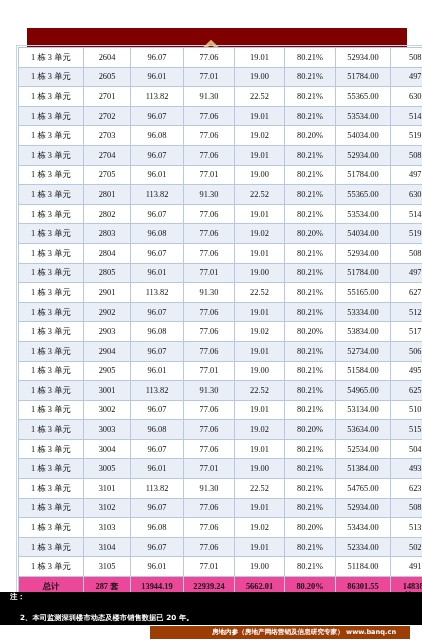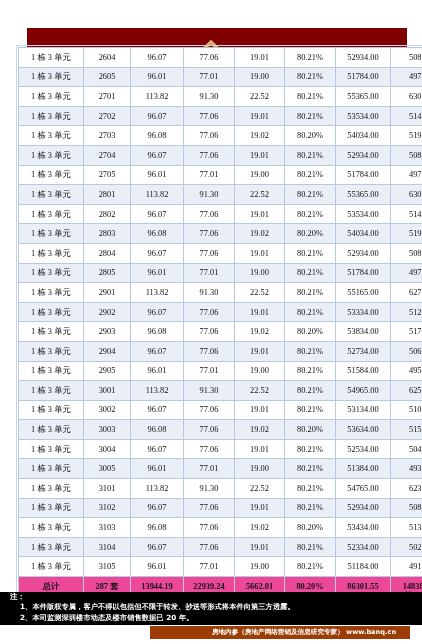--- a/index.html
+++ b/index.html
@@ -478,19 +478,18 @@
           <td class="c-f">148382.50</td>
         </tr>
       </tbody>
   </table>
 </div>
 
 <div id="page-number">11</div>
 
 <div id="notes">
   <div id="notes-label">注：</div>
-  <div id="note-1">1、本件版权专属，客户不得以包括但不限于转发、抄送等形式将本件向第三方透露。</div>
   <div id="note-2">2、本司监测深圳楼市动态及楼市销售数据已 20 年。</div>
 </div>
 
 <div id="bottom-bar">
   <div id="bottom-bar-text">房地内参（房地产网络营销及信息研究专家）  www.banq.cn</div>
 </div>
 
 </body></html>

